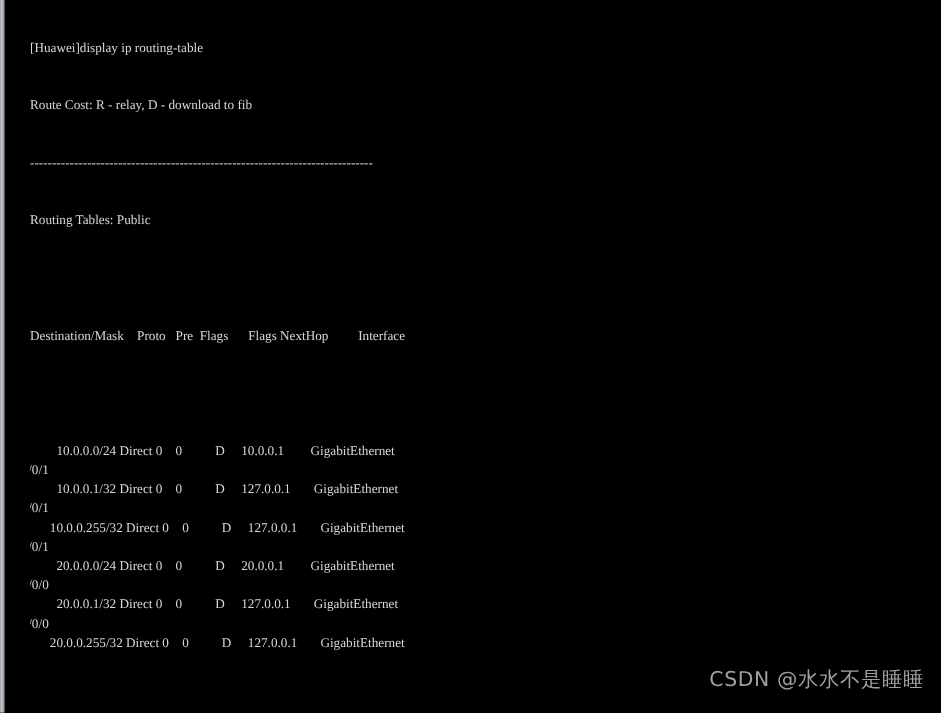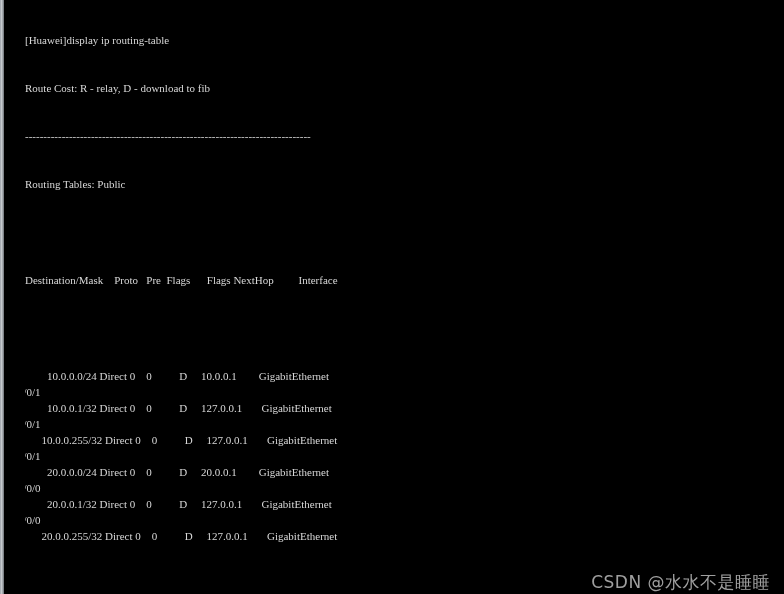--- a/index.html
+++ b/index.html
@@ -67,21 +67,21 @@
     line-height: 16px;
     white-space: pre;
     color: #d8d8d8;
   }
   .line.blank { color: transparent; }
 
   
   #watermark {
     position: absolute;
     right: 14px;
-    bottom: 0;
+    bottom: 16px;
     color: #b6b6b6;
     opacity: 0.88;
     font-family: "DejaVu Sans", "Liberation Sans", sans-serif;
     font-size: 17px;
     letter-spacing: 0.5px;
     white-space: nowrap;
     z-index: 6;
     pointer-events: none;
   }
 </style>

